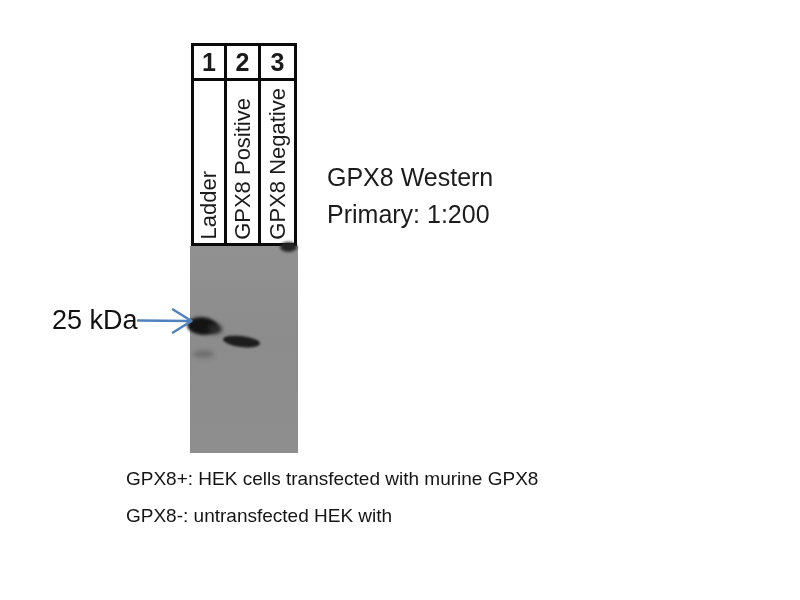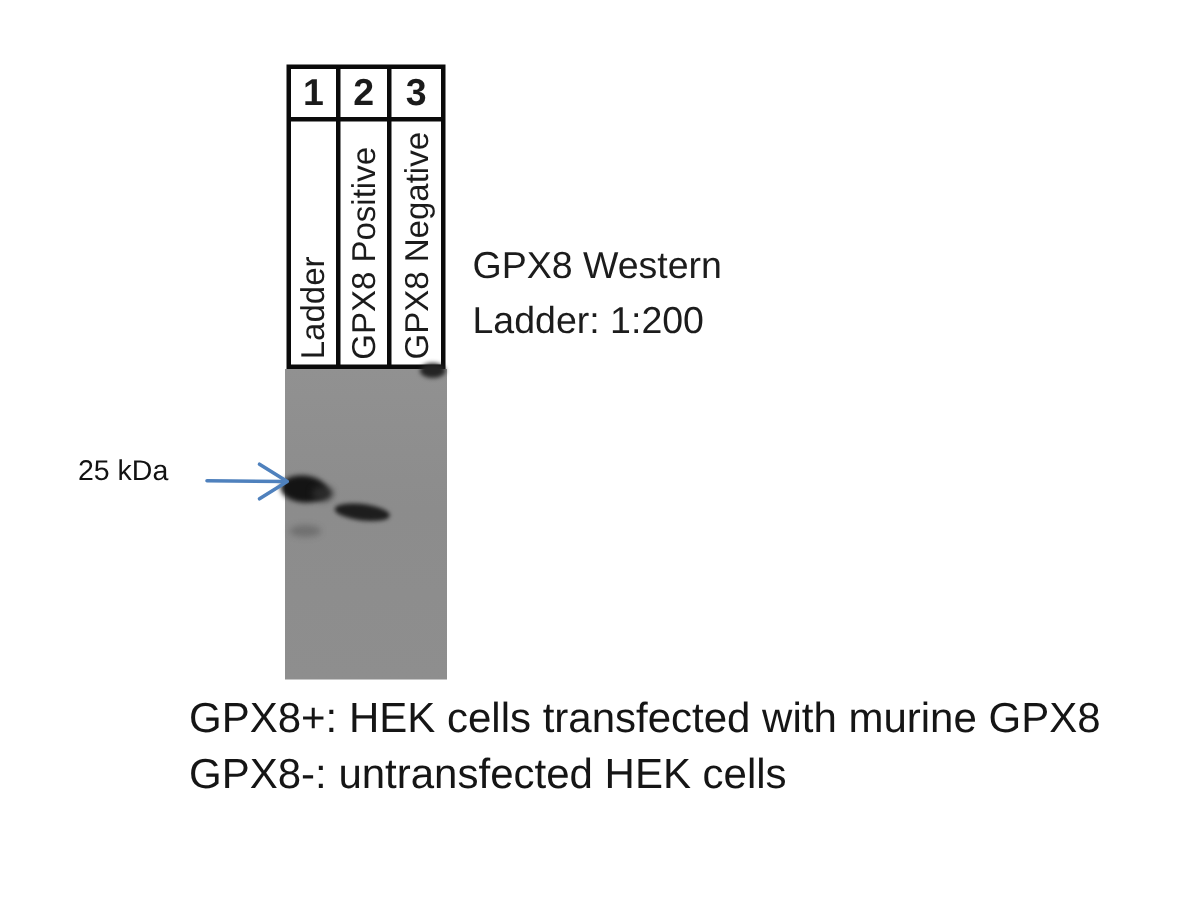--- a/index.html
+++ b/index.html
@@ -91,48 +91,48 @@
     left: 90px; top: -4px; width: 17px; height: 10px;
     background: #242424;
     filter: blur(1.5px);
   }
 
   
   .marker-label {
     position: absolute;
     left: 52px;
     top: 304px;
-    font-size: 19px;
+    font-size: 27px;
     line-height: 1.2;
     color: #121212;
     white-space: nowrap;
   }
   .marker-arrow {
     position: absolute;
     left: 134px;
     top: 300px;
   }
 
   
   .annotation {
     position: absolute;
-    left: 315px;
+    left: 327px;
     top: 159px;
     font-size: 25px;
     line-height: 37px;
     color: #1c1c1c;
     white-space: nowrap;
   }
 
   
   .caption {
     position: absolute;
     left: 126px;
     top: 460px;
-    font-size: 28px;
+    font-size: 19px;
     line-height: 37px;
     color: #151515;
     white-space: nowrap;
   }
 </style>
 </head>
 <body>
 
 <div class="canvas">
 
@@ -167,21 +167,21 @@
 
   <div class="marker-label">25 kDa</div>
 
   <svg class="marker-arrow" width="66" height="44" viewBox="0 0 66 44">
     <line x1="4" y1="20.5" x2="56" y2="21" stroke="#4f81bd" stroke-width="2.4" stroke-linecap="round"></line>
     <polyline points="39,9.5 57.5,21 39,32.5" fill="none" stroke="#4f81bd" stroke-width="2.4" stroke-linecap="round" stroke-linejoin="round"></polyline>
   </svg>
 
   <div class="annotation">
     <div>GPX8 Western</div>
-    <div>Ladder: 1:200</div>
+    <div>Primary: 1:200</div>
   </div>
 
   <div class="caption">
     <div>GPX8+: HEK cells transfected with murine GPX8</div>
-    <div>GPX8-: untransfected HEK cells</div>
+    <div>GPX8-: untransfected HEK with</div>
   </div>
 
 </div>
 
 </body></html>

